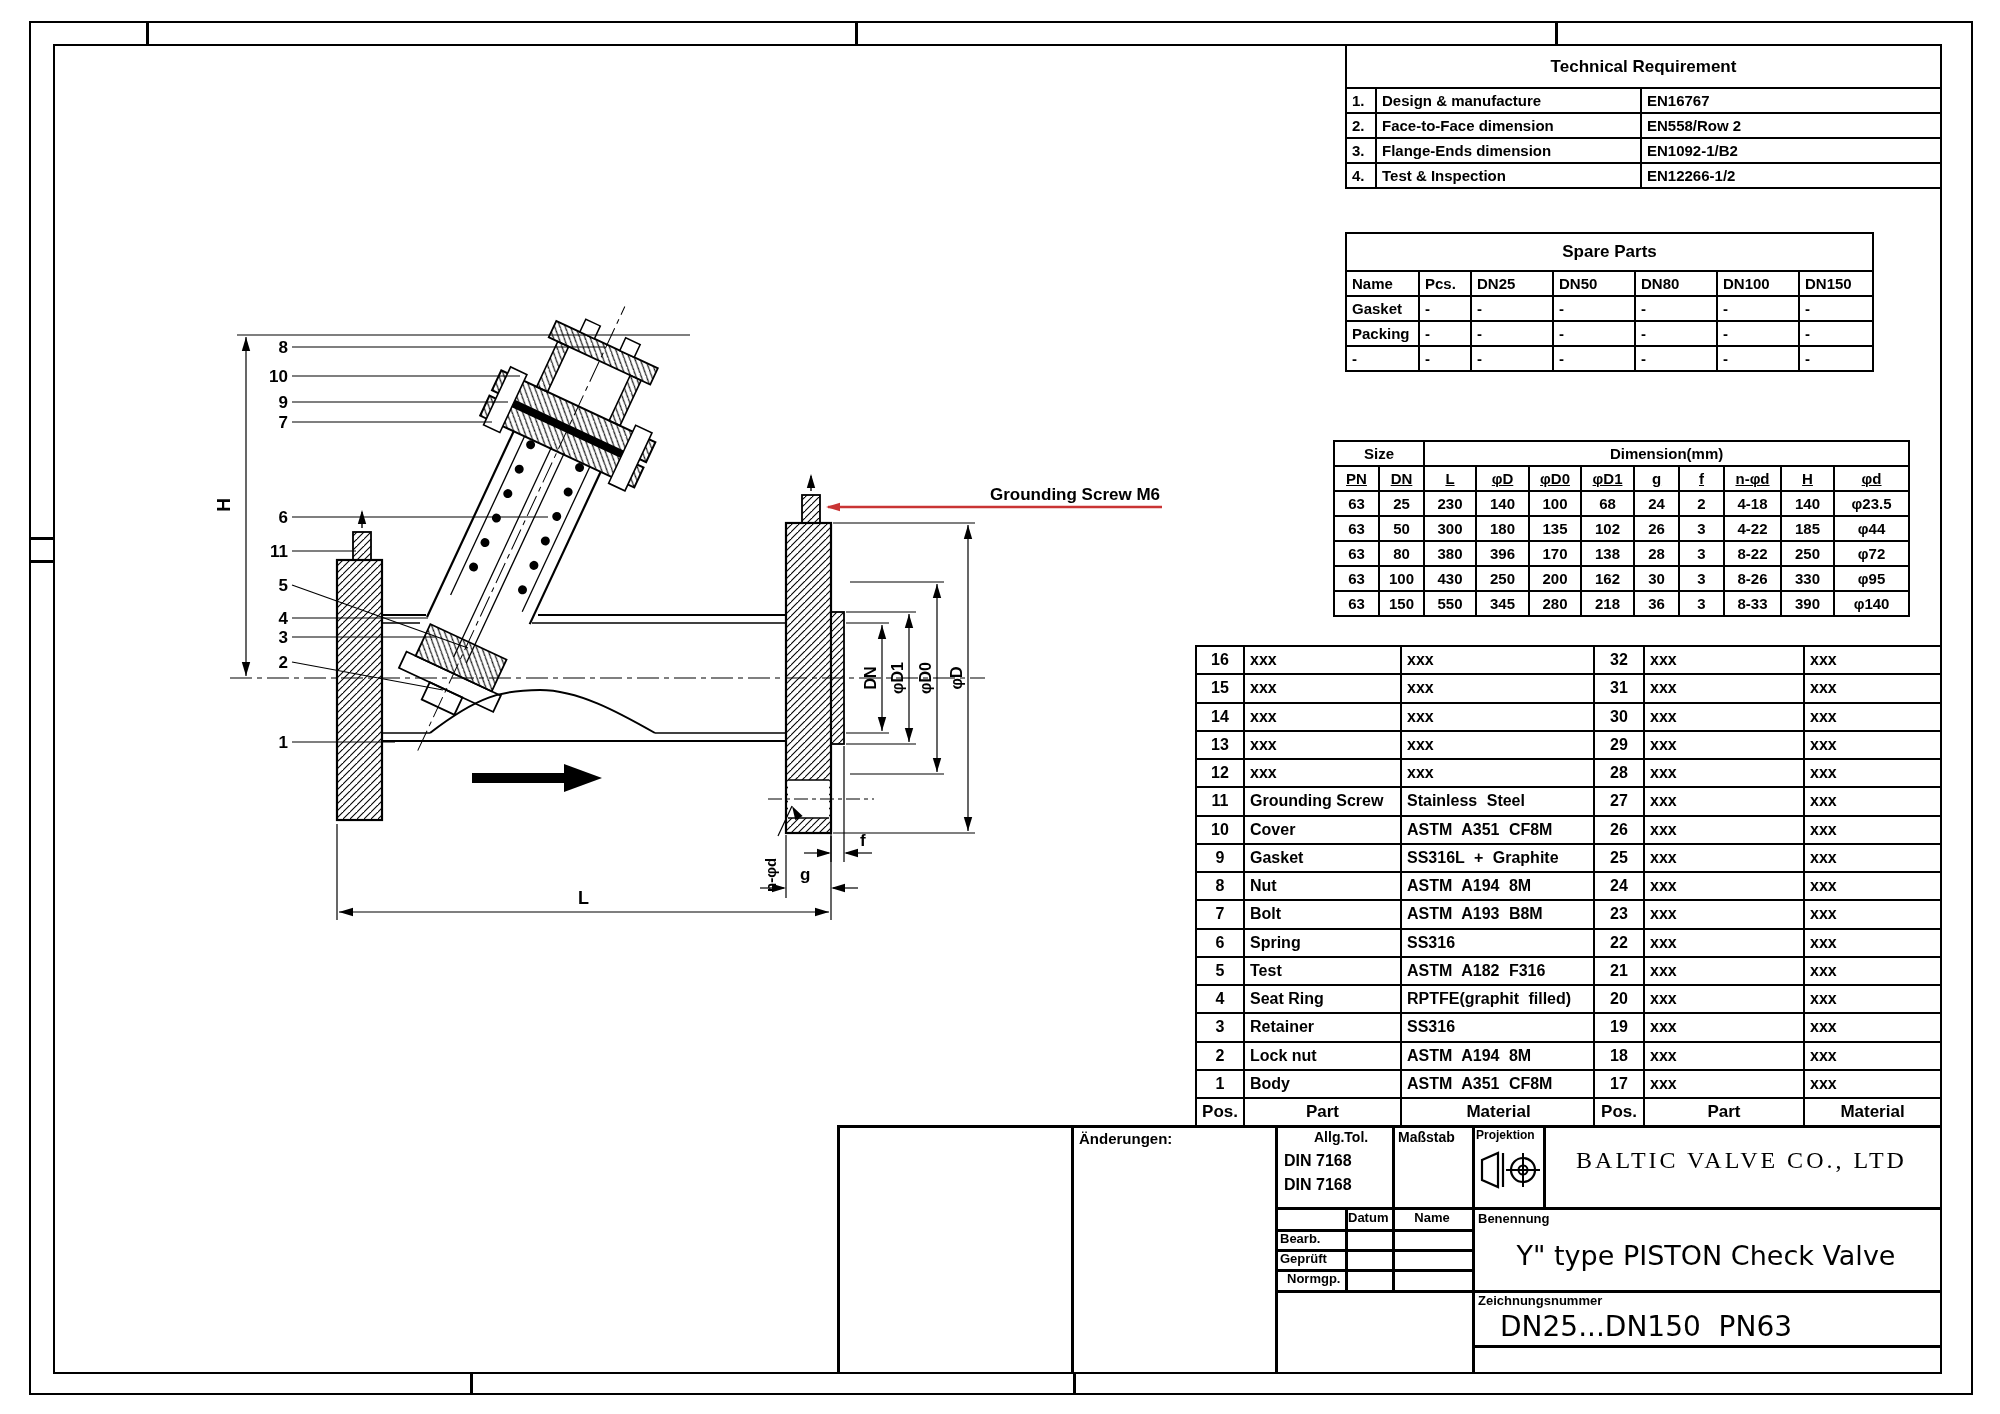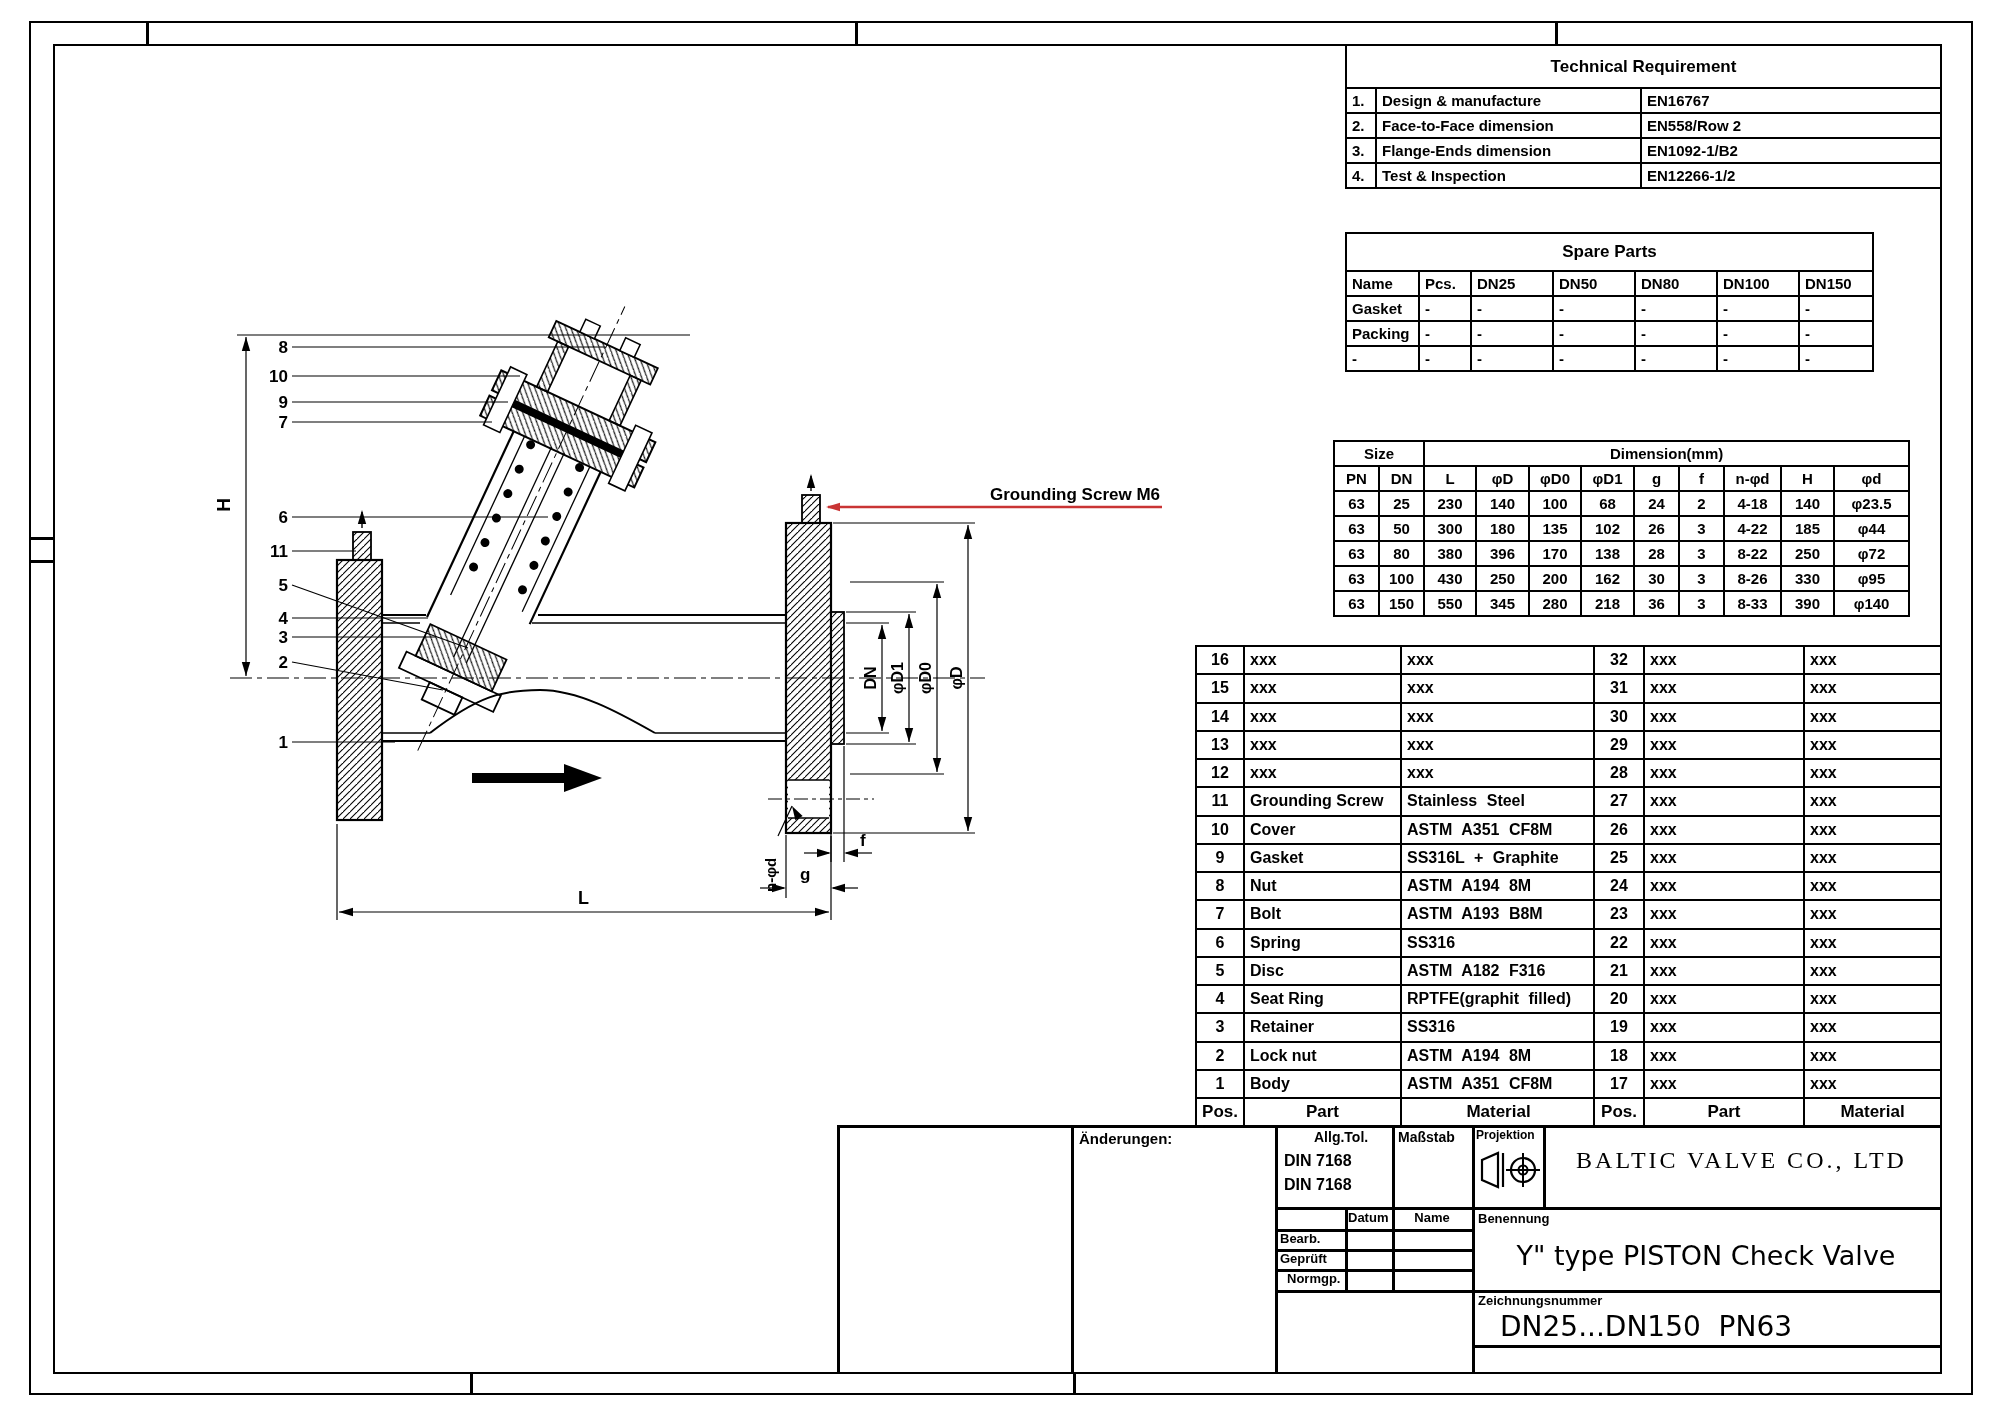--- a/index.html
+++ b/index.html
@@ -330,21 +330,21 @@
         <col style="width:45px">
         <col style="width:57px">
         <col style="width:53px">
         <col style="width:75px">
       </colgroup>
     <tbody>
       <tr style="height:25px;">
         <td colspan="2" style="font-size:15px;">Size</td>
         <td colspan="9" style="font-size:15px;">Dimension(mm)</td>
       </tr>
-      <tr style="height:25px;">
+      <tr style="height:25px;text-decoration:underline;">
         <th>PN</th>
         <th>DN</th>
         <th>L</th>
         <th>φD</th>
         <th>φD0</th>
         <th>φD1</th>
         <th>g</th>
         <th>f</th>
         <th>n-φd</th>
         <th>H</th>
@@ -477,21 +477,21 @@
           <td>Bolt</td>
           <td class="mat">ASTM A193 B8M</td>
         </tr>
         <tr>
           <td class="pos">6</td>
           <td>Spring</td>
           <td class="mat">SS316</td>
         </tr>
         <tr>
           <td class="pos">5</td>
-          <td>Disc</td>
+          <td>Test</td>
           <td class="mat">ASTM A182 F316</td>
         </tr>
         <tr>
           <td class="pos">4</td>
           <td>Seat Ring</td>
           <td class="mat">RPTFE(graphit filled)</td>
         </tr>
         <tr>
           <td class="pos">3</td>
           <td>Retainer</td>

